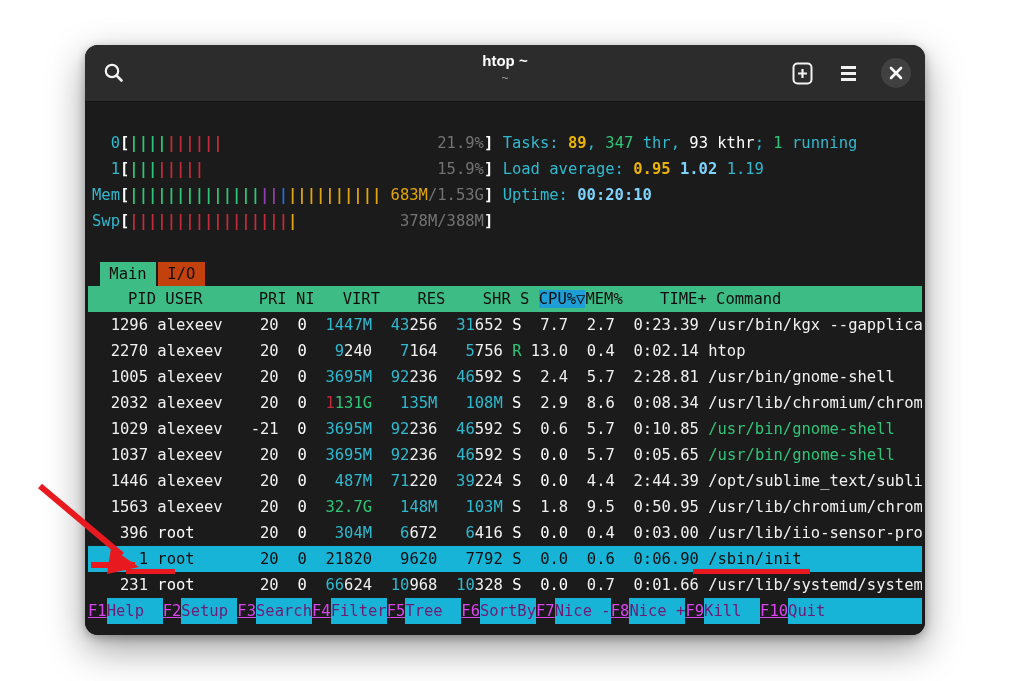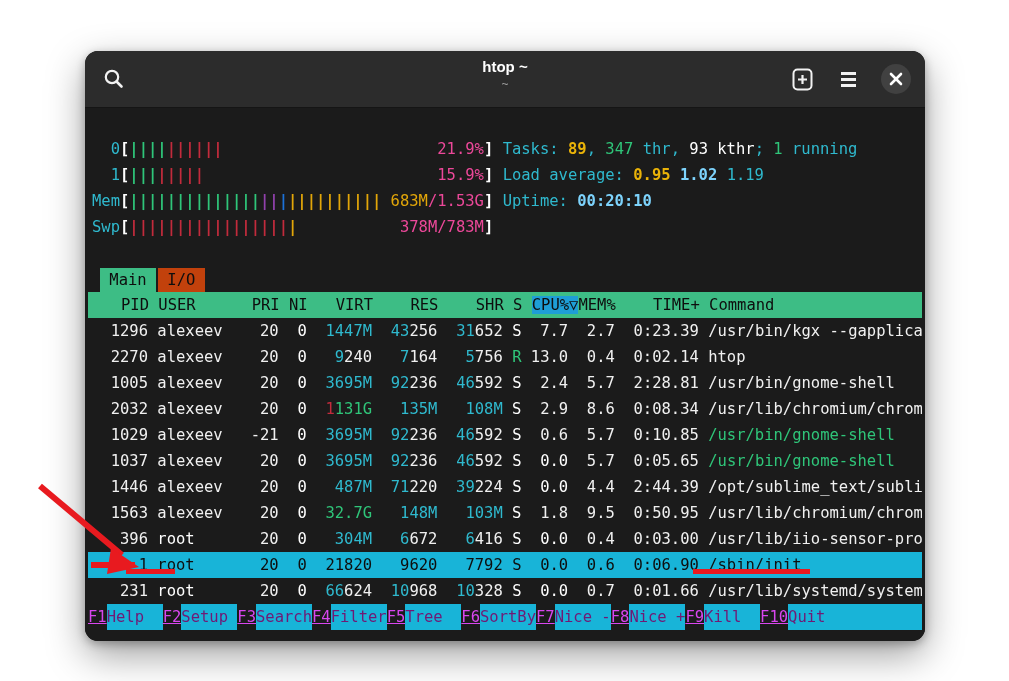--- a/index.html
+++ b/index.html
@@ -6,21 +6,20 @@
   body{
     width:1009px;height:681px;position:relative;overflow:hidden;
     background:#ffffff;
     font-family:"Liberation Sans", sans-serif;
   }
   .window{
     position:absolute;left:85px;top:45px;width:840px;height:590px;
     border-radius:13px;background:#1b1b1b;
     box-shadow:0 14px 38px rgba(0,0,0,.38),0 3px 10px rgba(0,0,0,.28);
     overflow:hidden;
-    margin-top:6px;
   }
   
   .headerbar{
     position:relative;height:56px;background:#2c2c2c;
     border-bottom:1px solid #151515;
   }
   .hb-search{position:absolute;left:16px;top:15px;width:26px;height:26px;cursor:pointer;}
   .hb-titles{position:absolute;left:0;right:0;top:7px;text-align:center;color:#ffffff;}
   .hb-title{font-size:15px;font-weight:bold;line-height:18px;}
   .hb-subtitle{font-size:12px;color:#9d9d9d;line-height:16px;}
@@ -39,35 +38,35 @@
   .t-line{white-space:pre;height:26px;padding-left:4px;}
   .meter-box{display:inline-block;width:38ch;position:relative;vertical-align:top;}
   .meter-bars{font-weight:bold;letter-spacing:0;}
   .meter-val{position:absolute;right:0;top:0;}
   .br{color:#ffffff;font-weight:bold;}
   
   .tabs{height:26px;margin-top:26px;padding-left:12px;display:flex;gap:2px;align-items:flex-end;
         font-family:"DejaVu Sans Mono", monospace;}
   .tab{height:24px;line-height:24px;padding:0 1ch;color:#0e0e0e;cursor:pointer;}
   
-  .thead{height:26px;line-height:26px;white-space:pre;padding-left:5px;color:#0e0e0e;}
+  .thead{height:26px;line-height:26px;white-space:pre;padding-left:12px;color:#0e0e0e;}
   .p-row{height:26px;line-height:26px;white-space:pre;padding-left:4px;overflow:hidden;}
   .p-row.selected span{color:#0e0e0e !important;}
   
   .fkeys{height:26px;line-height:26px;white-space:pre;display:flex;}
   .fk-key{color:#d946ef;text-decoration:underline;}
   .fk-label{color:#701a75;cursor:pointer;}
   .fk-grow{flex:1;}
   
   .overlay{position:absolute;left:0;top:0;width:1009px;height:681px;pointer-events:none;z-index:40;}
   
 </style>
 <style>.c-w{color:#f0f0f0;}
 .c-wb{color:#eab308;font-weight:bold;}
-.c-dim{color:#ec4899;}
+.c-dim{color:#737373;}
 .c-dim2{color:#ffffff;}
 .c-cyan{color:#2fb9ce;}
 .c-cyanb{color:#7dd3fc;font-weight:bold;}
 .c-green{color:#2fc579;}
 .c-red{color:#c22b3c;}
 .c-yellow{color:#e2a609;}
 .c-purple{color:#9141ac;}
 .c-blue{color:#1c71d8;}
 .c-black{color:#0e0e0e;}
 .thead{background:#3dbd85;}
@@ -113,21 +112,21 @@
         </svg>
       </div>
     </div>
   </div>
 
   <div class="term">
     <div id="meters">
         <div class="t-line"><span class="c-cyan">  0</span><span class="br">[</span><span class="meter-box"><span class="meter-bars"><span class="c-green">||||</span><span class="c-red">||||||</span></span><span class="meter-val"><span class="c-dim">21.9%</span></span></span><span class="br">]</span> <span><span class="c-cyan">Tasks: </span><span class="c-wb">89</span><span class="c-cyan">, </span><span class="c-green">347</span><span class="c-cyan"> thr</span><span class="c-cyan">, </span><span class="c-dim2">93 kthr</span><span class="c-cyan">; </span><span class="c-green">1</span><span class="c-cyan"> running</span></span></div>
         <div class="t-line"><span class="c-cyan">  1</span><span class="br">[</span><span class="meter-box"><span class="meter-bars"><span class="c-green">|||</span><span class="c-red">|||||</span></span><span class="meter-val"><span class="c-dim">15.9%</span></span></span><span class="br">]</span> <span><span class="c-cyan">Load average: </span><span class="c-wb">0.95</span><span class="c-cyan"> </span><span class="c-cyanb">1.02</span><span class="c-cyan"> </span><span class="c-cyan">1.19</span></span></div>
         <div class="t-line"><span class="c-cyan">Mem</span><span class="br">[</span><span class="meter-box"><span class="meter-bars"><span class="c-green">||||||||||||||</span><span class="c-purple">||</span><span class="c-blue">|</span><span class="c-yellow">||||||||||</span></span><span class="meter-val"><span class="c-yellow">683M</span><span class="c-dim">/1.53G</span></span></span><span class="br">]</span> <span><span class="c-cyan">Uptime: </span><span class="c-cyanb">00:20:10</span></span></div>
-        <div class="t-line"><span class="c-cyan">Swp</span><span class="br">[</span><span class="meter-box"><span class="meter-bars"><span class="c-red">|||||||||||||||||</span><span class="c-yellow">|</span></span><span class="meter-val"><span class="c-dim">378M/783M</span></span></span><span class="br">]</span></div>
+        <div class="t-line"><span class="c-cyan">Swp</span><span class="br">[</span><span class="meter-box"><span class="meter-bars"><span class="c-red">|||||||||||||||||</span><span class="c-yellow">|</span></span><span class="meter-val"><span class="c-dim">378M/388M</span></span></span><span class="br">]</span></div>
       </div>
     <div class="tabs" id="tabs">
         <div class="tab tab-main">Main</div>
         <div class="tab tab-io">I/O</div>
       </div>
     <div class="thead" id="thead"><span>   <span class="c-black">PID</span></span> <span><span class="c-black">USER</span>      </span><span><span class="c-black">PRI</span></span> <span><span class="c-black">NI</span></span> <span>  <span class="c-black">VIRT</span></span> <span>   <span class="c-black">RES</span></span> <span>   <span class="c-black">SHR</span></span> <span><span class="c-black">S</span></span> <span class="sortcol"><span class="c-black">CPU%</span></span><span class="sortcol">▽</span><span><span class="c-black">MEM%</span></span> <span>   <span class="c-black">TIME+</span></span> <span><span class="c-black">Command</span></span></div>
     <div id="rows">
         <div class="p-row"><span>  <span class="c-w">1296</span></span> <span><span class="c-w">alexeev</span>   </span><span> <span class="c-w">20</span></span> <span> <span class="c-dim2">0</span></span> <span> <span class="c-cyan">1447M</span></span> <span> <span class="c-cyan">43</span><span class="c-w">256</span></span> <span> <span class="c-cyan">31</span><span class="c-w">652</span></span> <span><span class="c-dim2">S</span></span> <span> <span class="c-w">7.7</span></span> <span> <span class="c-w">2.7</span></span> <span> <span class="c-w">0:23.39</span></span> <span><span class="c-w">/usr/bin/kgx --gapplicat</span></span></div>
         <div class="p-row"><span>  <span class="c-w">2270</span></span> <span><span class="c-w">alexeev</span>   </span><span> <span class="c-w">20</span></span> <span> <span class="c-dim2">0</span></span> <span>  <span class="c-cyan">9</span><span class="c-w">240</span></span> <span>  <span class="c-cyan">7</span><span class="c-w">164</span></span> <span>  <span class="c-cyan">5</span><span class="c-w">756</span></span> <span><span class="c-green">R</span></span> <span><span class="c-w">13.0</span></span> <span> <span class="c-w">0.4</span></span> <span> <span class="c-w">0:02.14</span></span> <span><span class="c-w">htop</span></span></div>
         <div class="p-row"><span>  <span class="c-w">1005</span></span> <span><span class="c-w">alexeev</span>   </span><span> <span class="c-w">20</span></span> <span> <span class="c-dim2">0</span></span> <span> <span class="c-cyan">3695M</span></span> <span> <span class="c-cyan">92</span><span class="c-w">236</span></span> <span> <span class="c-cyan">46</span><span class="c-w">592</span></span> <span><span class="c-dim2">S</span></span> <span> <span class="c-w">2.4</span></span> <span> <span class="c-w">5.7</span></span> <span> <span class="c-w">2:28.81</span></span> <span><span class="c-w">/usr/bin/gnome-shell</span></span></div>

